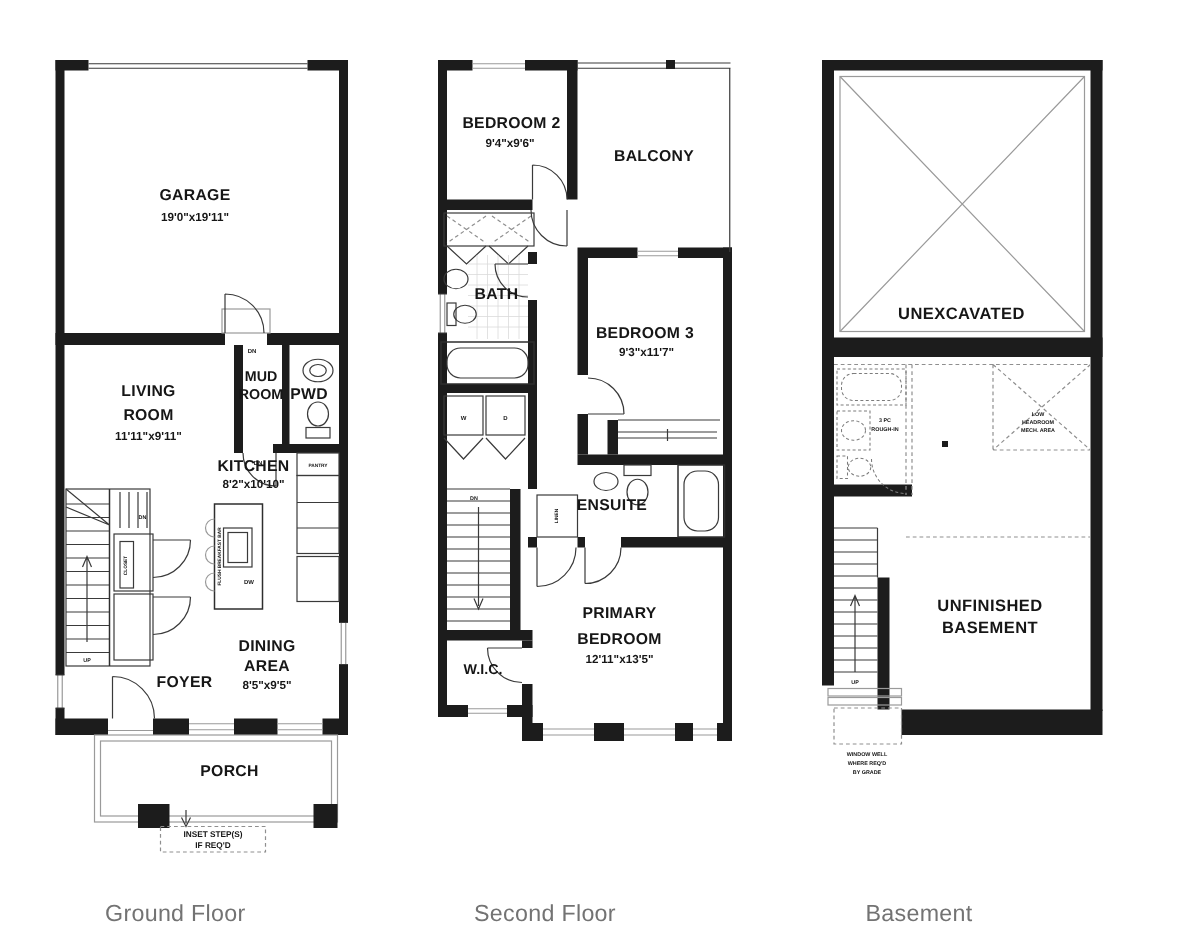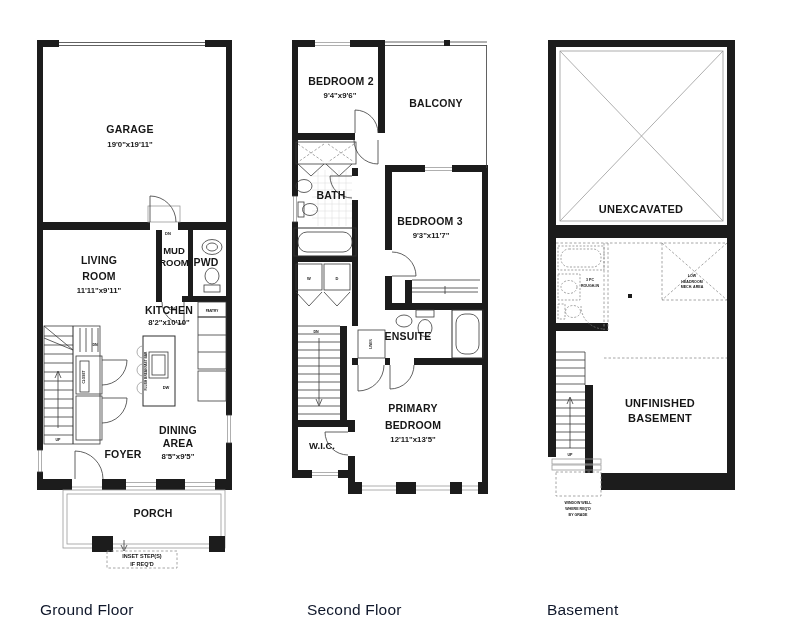--- a/index.html
+++ b/index.html
@@ -18,21 +18,21 @@
   
   text{font-family:"Liberation Sans",sans-serif;fill:#161616;}
   .rm{font-size:10.5px;font-weight:bold;text-anchor:middle;letter-spacing:.2px;}
   .rm2{font-size:9.5px;font-weight:bold;text-anchor:middle;}
   .big{font-size:11px;font-weight:bold;text-anchor:middle;letter-spacing:.3px;}
   .dim{font-size:7.8px;font-weight:bold;text-anchor:middle;}
   .s4{font-size:4px;font-weight:bold;text-anchor:middle;}
   .s36{font-size:3.6px;font-weight:bold;text-anchor:middle;}
   .s32{font-size:3.2px;font-weight:bold;text-anchor:middle;}
   .note{font-size:5.5px;font-weight:bold;text-anchor:middle;}
-  .floor-title{position:absolute;top:601px;font-size:15.5px;color:#0f172a;letter-spacing:.2px;}
+  .floor-title{position:absolute;top:601px;font-size:15.5px;color:#737373;letter-spacing:.2px;margin-left:30px;}
 </style>
 </head>
 <body>
 
 <div class="stage">
 <svg width="789" height="634" viewBox="0 0 789 634">
 
   <g>
     <g>
       <rect class="w" x="37" y="40" width="22" height="7"></rect>
@@ -293,15 +293,15 @@
     <text class="s36" x="692" y="282.5">HEADROOM</text>
     <text class="s36" x="692" y="288">MECH. AREA</text>
     <text class="s36" x="570" y="456">UP</text>
     <text class="s36" x="578" y="504">WINDOW WELL</text>
     <text class="s36" x="578" y="510">WHERE REQ'D</text>
     <text class="s36" x="578" y="516">BY GRADE</text>
   </g>
 </svg>
 
 <div class="floor-title" style="left:40px">Ground Floor</div>
-<div class="floor-title" style="left:307px">Second Floor</div>
+<div class="floor-title" style="left:286px">Second Floor</div>
 <div class="floor-title" style="left:547px">Basement</div>
 </div>
 
 </body></html>

